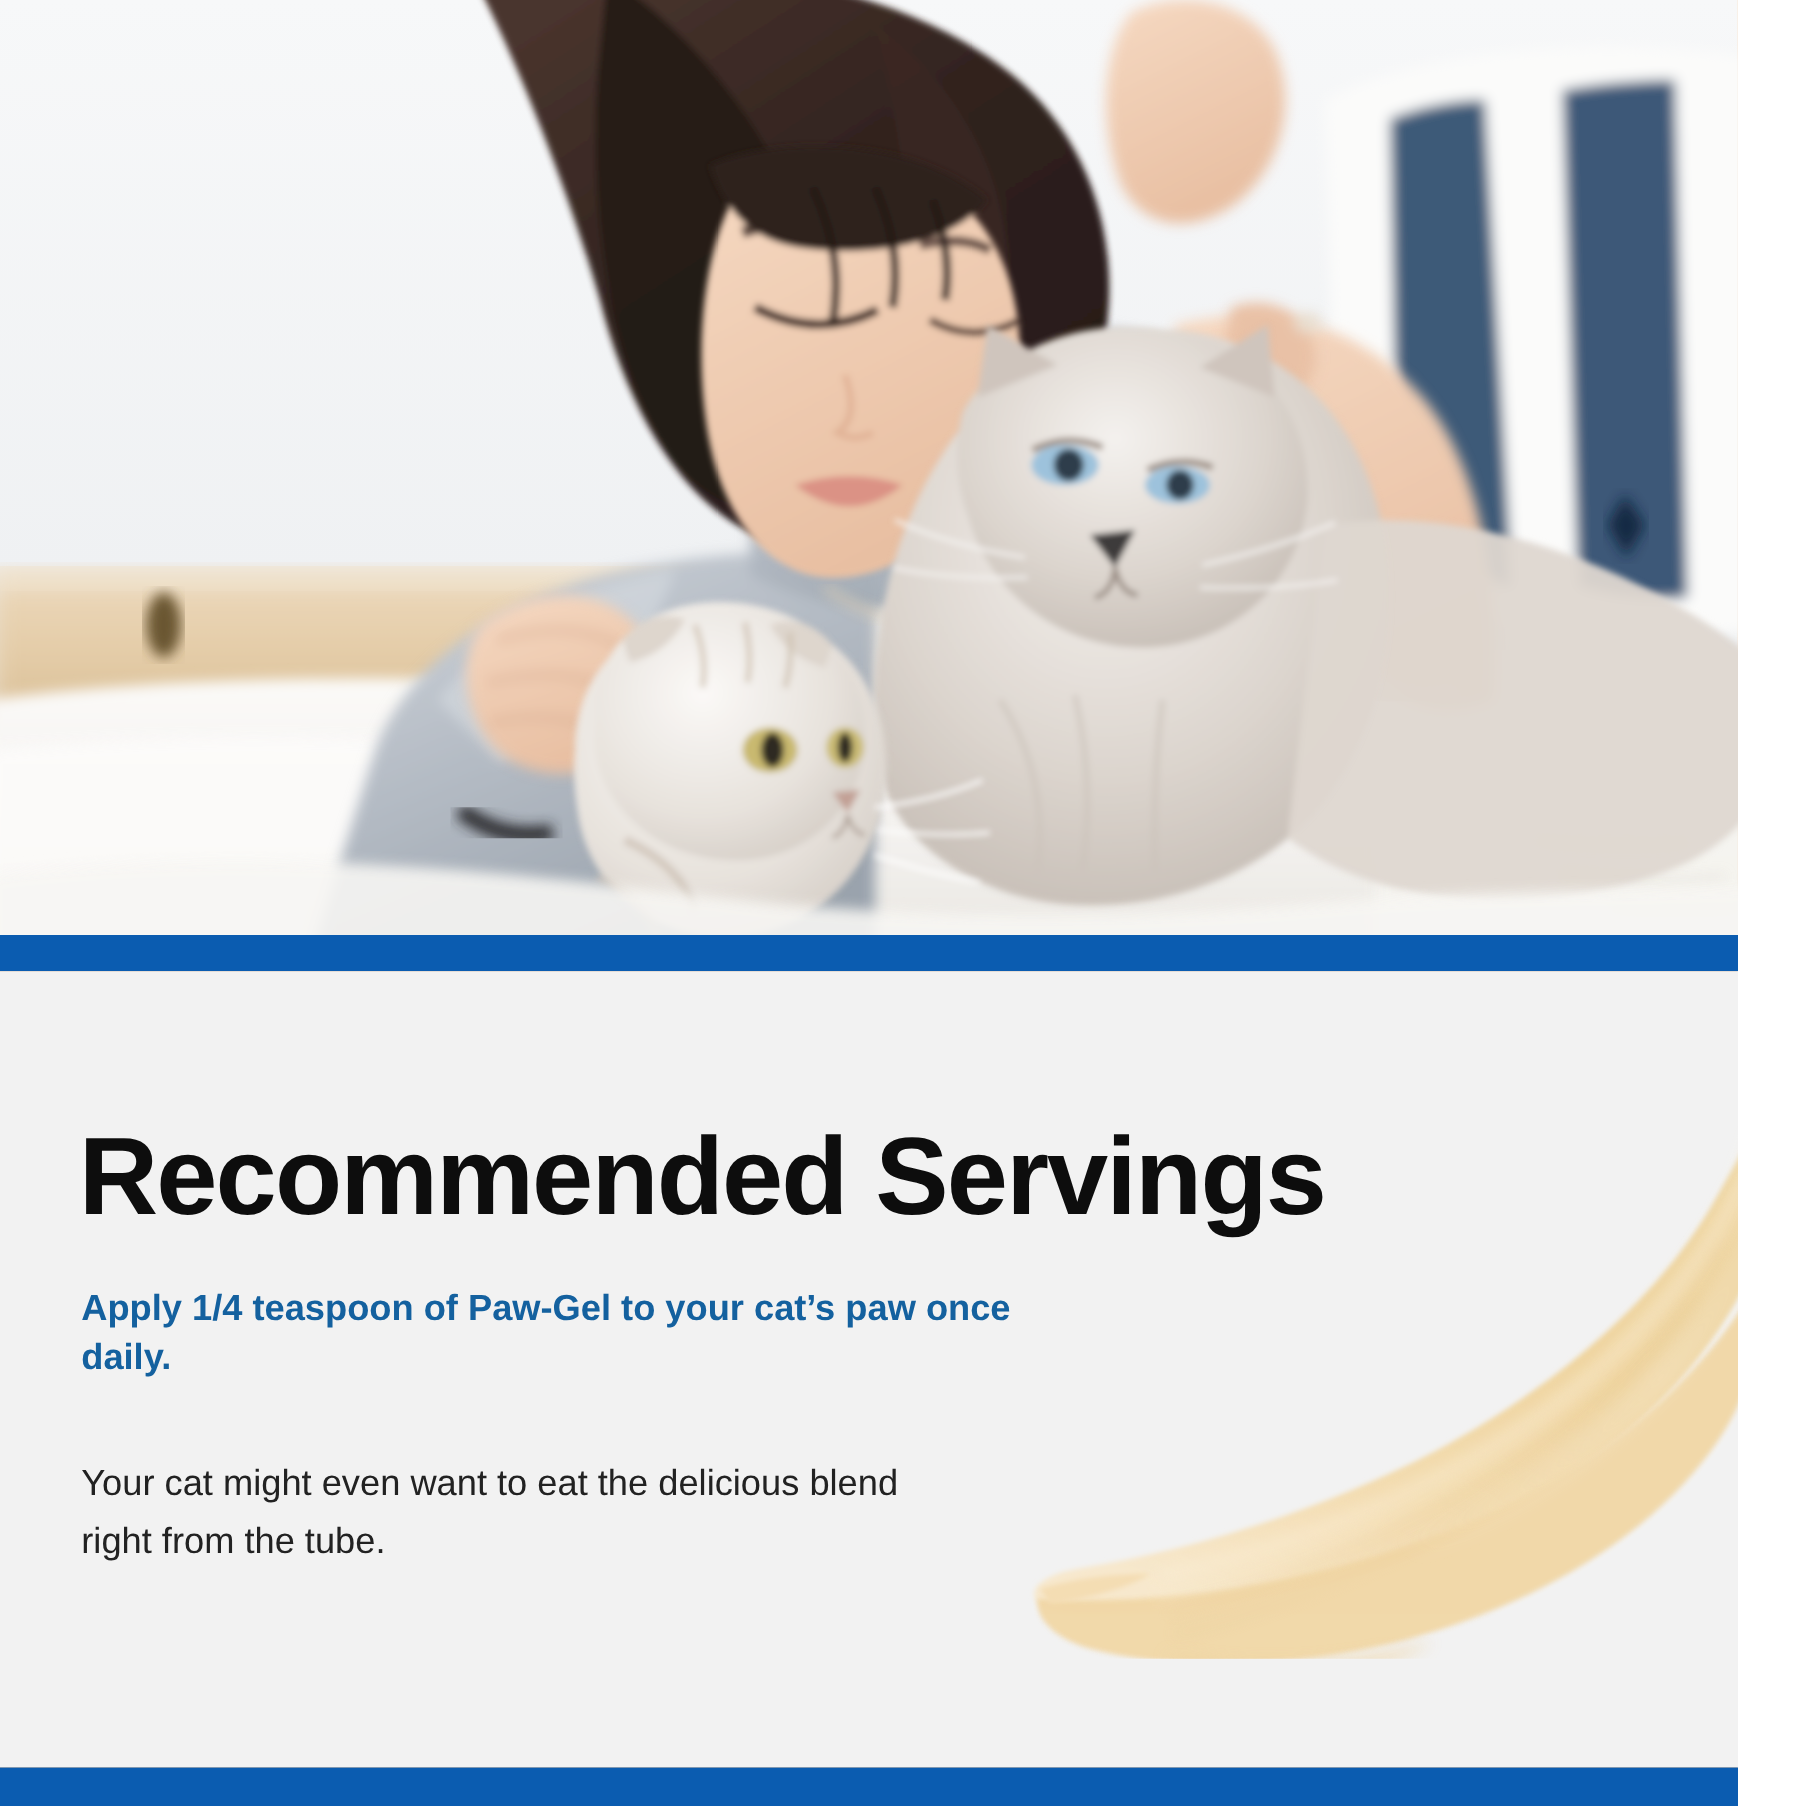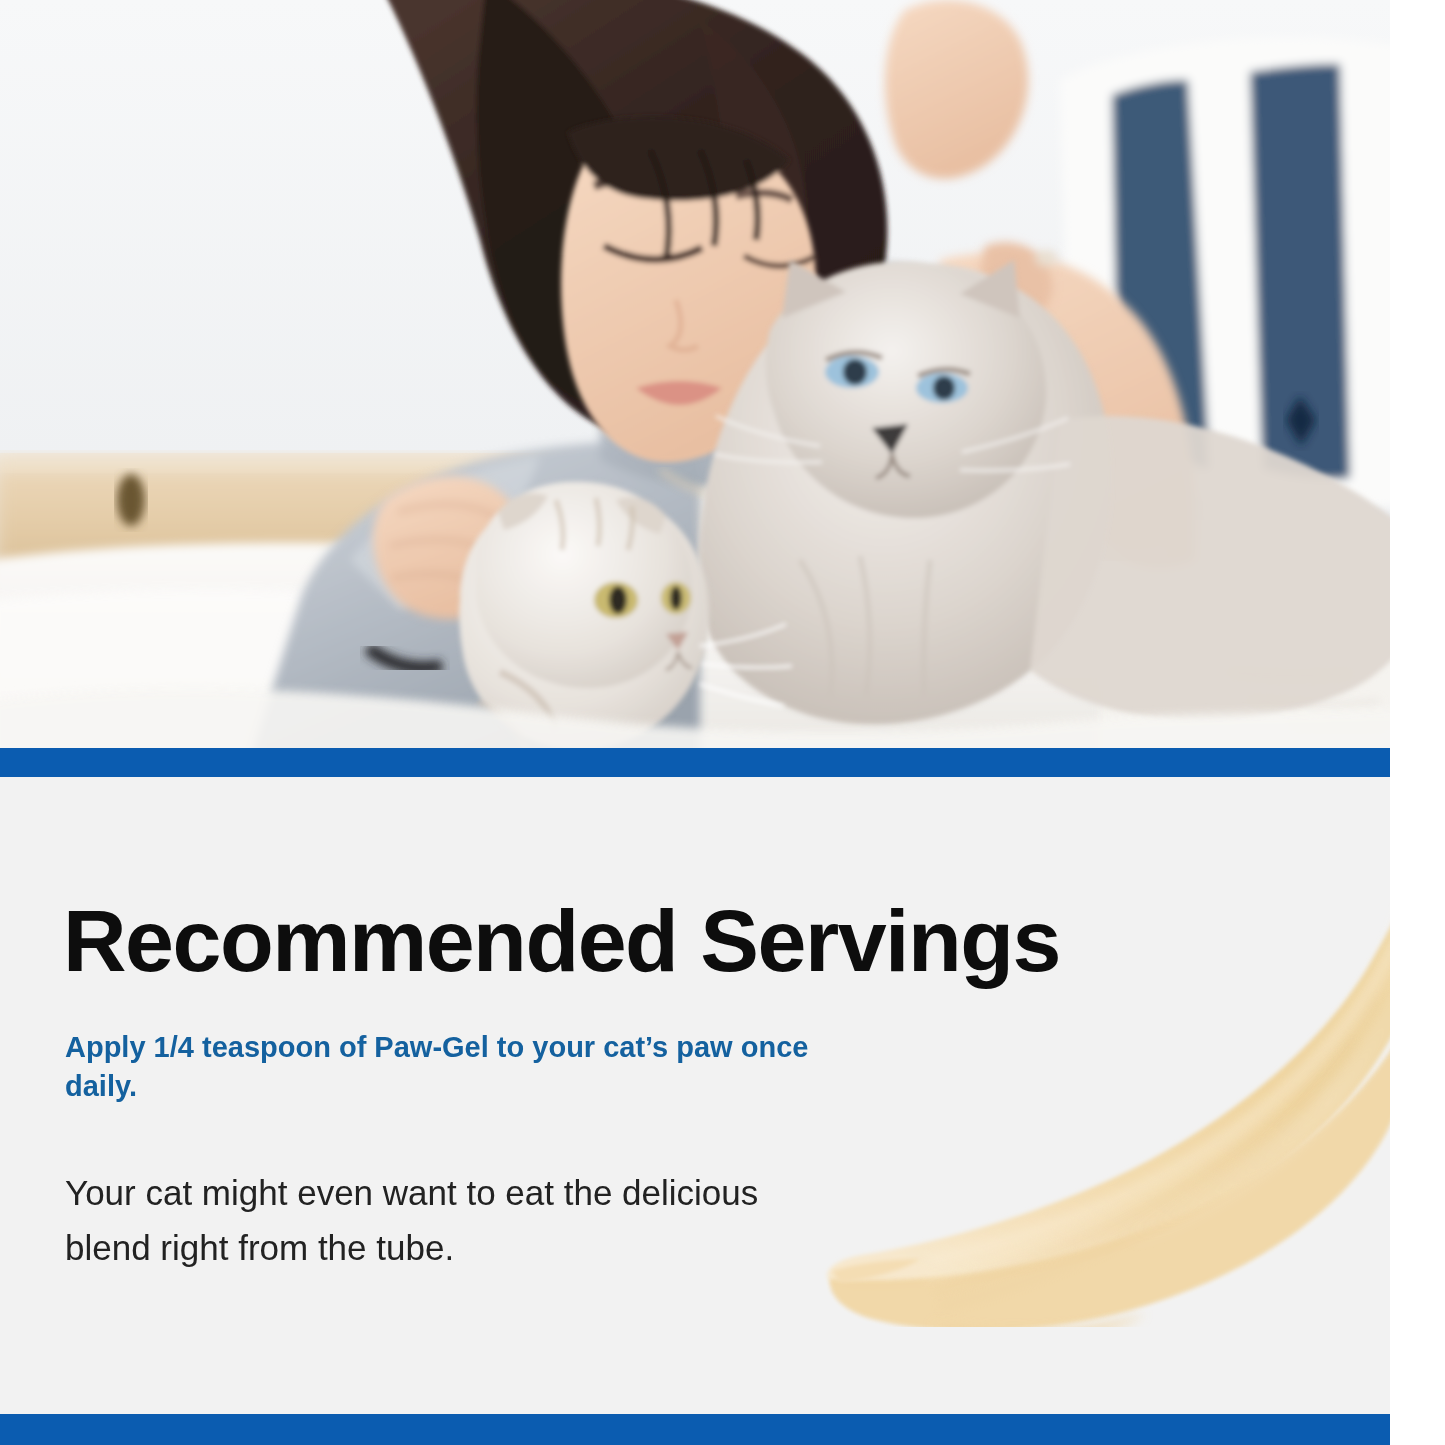--- a/index.html
+++ b/index.html
@@ -66,21 +66,21 @@
     font-size: 29px;
     line-height: 1.33;
     font-weight: 700;
     color: #14619f;
     max-width: 760px;
   }
   .bodytext {
     position: absolute;
     left: 65px; top: 388px;
     margin: 0;
-    font-size: 35px;
+    font-size: 29px;
     line-height: 1.58;
     font-weight: 400;
     color: #222222;
     max-width: 700px;
   }
 
   
   .gel {
     position: absolute;
     left: 810px; top: 90px;

